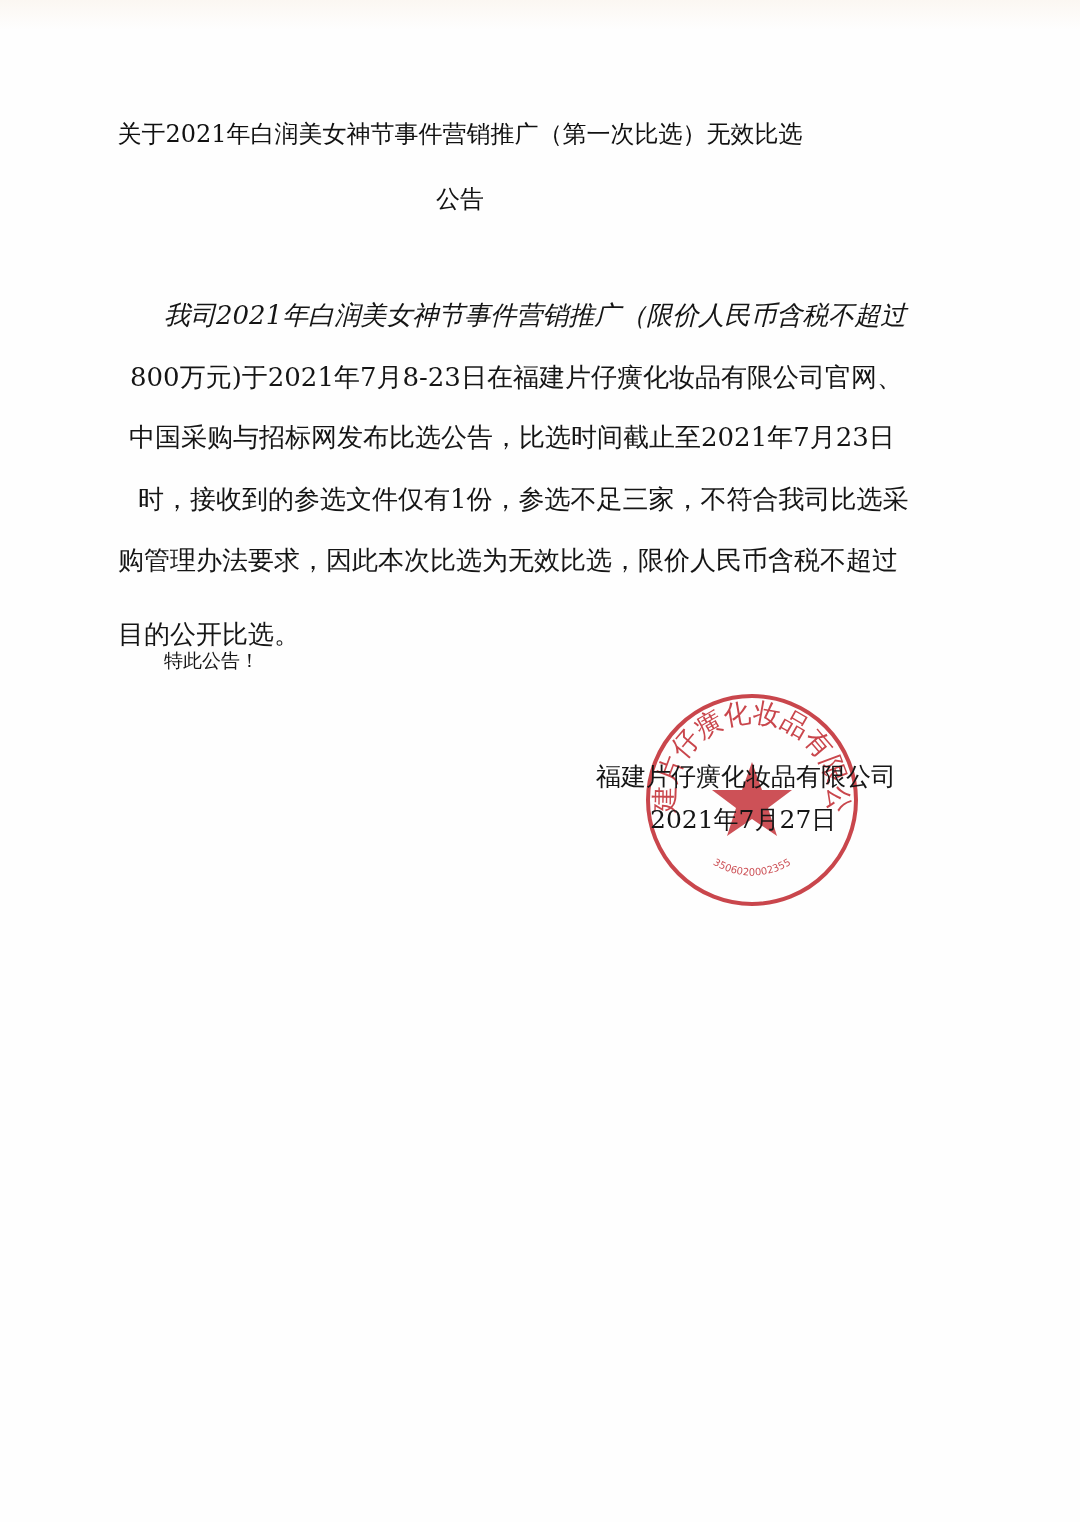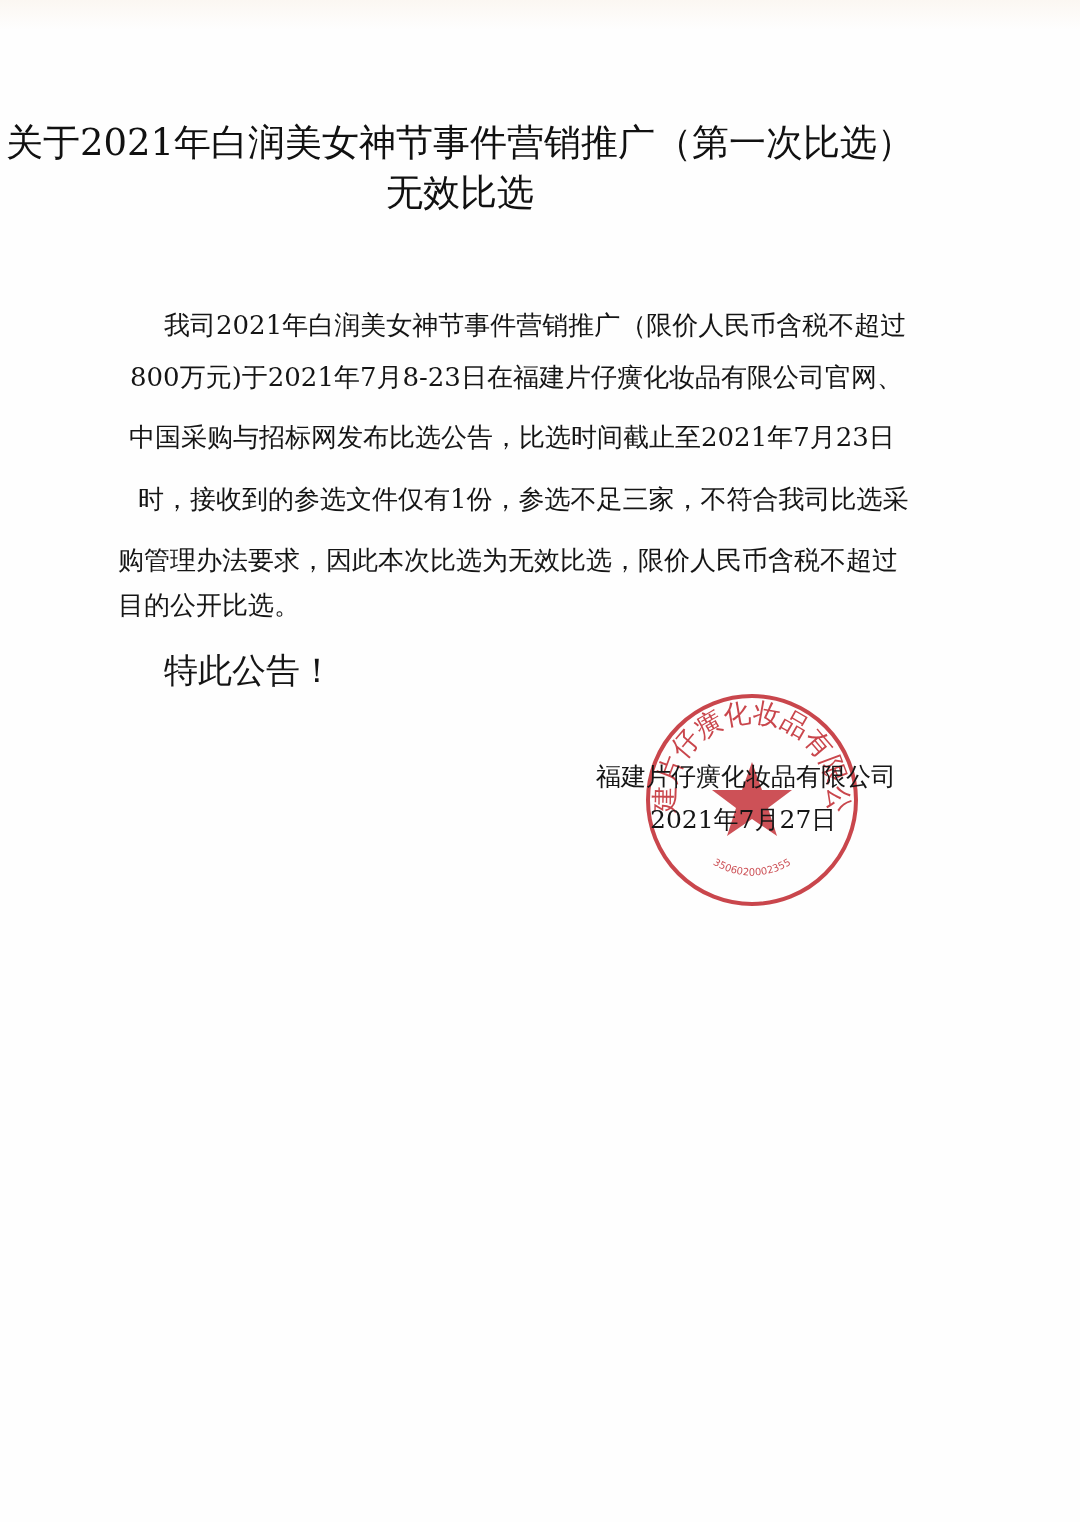--- a/index.html
+++ b/index.html
@@ -7,51 +7,52 @@
     width: 1080px; height: 1522px; overflow: hidden;
     background: #fdfdfc;
     font-family: "DejaVu Serif", "Liberation Serif", serif;
     color: #1a1a1a;
     position: relative;
   }
   .page { position: absolute; left: 0; top: 0; width: 1080px; height: 1522px;
     background: linear-gradient(180deg, #fbf7f2 0px, #fefefe 30px, #fefefe 100%); }
   .title {
     position: absolute; left: 0; width: 920px; text-align: center;
-    font-size: 37px; letter-spacing: 0px; color: #111;
+    font-size: 24px; letter-spacing: 0px; color: #111;
   }
   .title.l1 { top: 118px; }
   .title.l2 { top: 183px; }
   .para {
     position: absolute; left: 118px; width: 830px;
     font-size: 26px; color: #151515;
   }
   .line { position: absolute; white-space: nowrap; }
   .sig { position: absolute; font-size: 25px; color: #151515; white-space: nowrap; }
   .seal {
     position: absolute; left: 642px; top: 690px; width: 220px; height: 220px;
   }
 </style>
 </head>
 <body>
 
 <div class="page">
 
   <div class="title l1">关于2021年白润美女神节事件营销推广（第一次比选）无效比选</div>
+  <div class="title l2">公告</div>
 
   <div class="para">
-    <div class="line" style="left:46px; top:308px;">我司2021年白润美女神节事件营销推广（限价人民币含税不超过</div>
+    <div class="line" style="left:46px; top:298px;font-style:italic;">我司2021年白润美女神节事件营销推广（限价人民币含税不超过</div>
     <div class="line" style="left:12px; top:360px;">800万元)于2021年7月8-23日在福建片仔癀化妆品有限公司官网、</div>
     <div class="line" style="left:11px; top:420px;">中国采购与招标网发布比选公告，比选时间截止至2021年7月23日</div>
     <div class="line" style="left:0; top:482px;margin-left:20px;">时，接收到的参选文件仅有1份，参选不足三家，不符合我司比选采</div>
     <div class="line" style="left:0; top:543px;">购管理办法要求，因此本次比选为无效比选，限价人民币含税不超过</div>
-    <div class="line" style="left:0; top:588px;text-align:right;">目的公开比选。</div>
+    <div class="line" style="left:0; top:617px;text-align:right;">目的公开比选。</div>
   </div>
 
-  <div class="sig" style="left:164px; top:648px; font-size:34px;">特此公告！</div>
+  <div class="sig" style="left:164px; top:648px; font-size:19px;">特此公告！</div>
 
   <svg class="seal" viewBox="0 0 220 220">
     <defs>
       <path id="arcTop" d="M 32 110 A 78 78 0 1 1 188 110"></path>
       <path id="arcBottom" d="M 55 160 A 72 72 0 0 0 165 160"></path>
     </defs>
     <circle cx="110" cy="110" r="104" fill="none" stroke="#c0262d" stroke-width="4" opacity="0.85"></circle>
     <text font-size="27" fill="#c0262d" opacity="0.85" font-family="DejaVu Sans, sans-serif">
       <textPath href="#arcTop" startOffset="50%" text-anchor="middle">福建片仔癀化妆品有限公司</textPath>
     </text>

